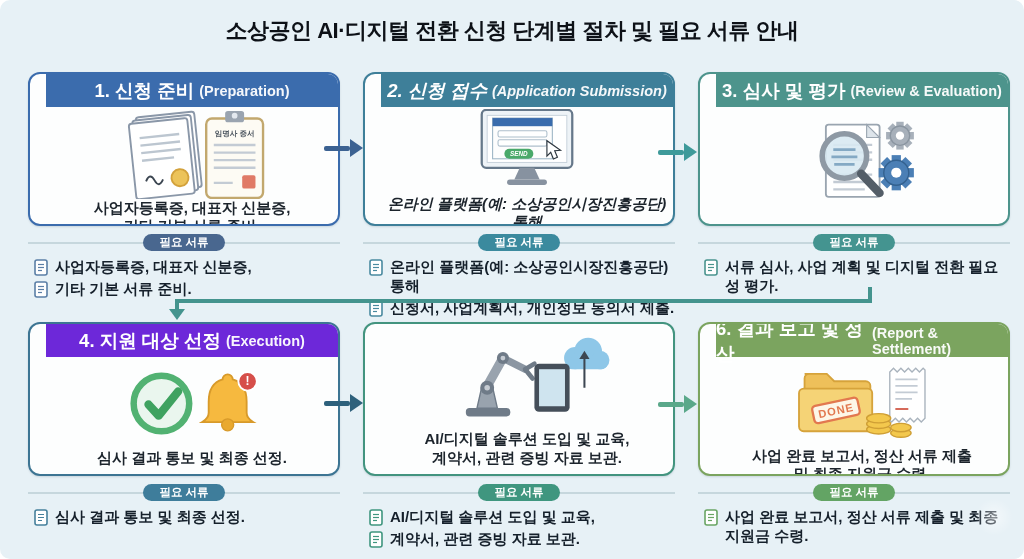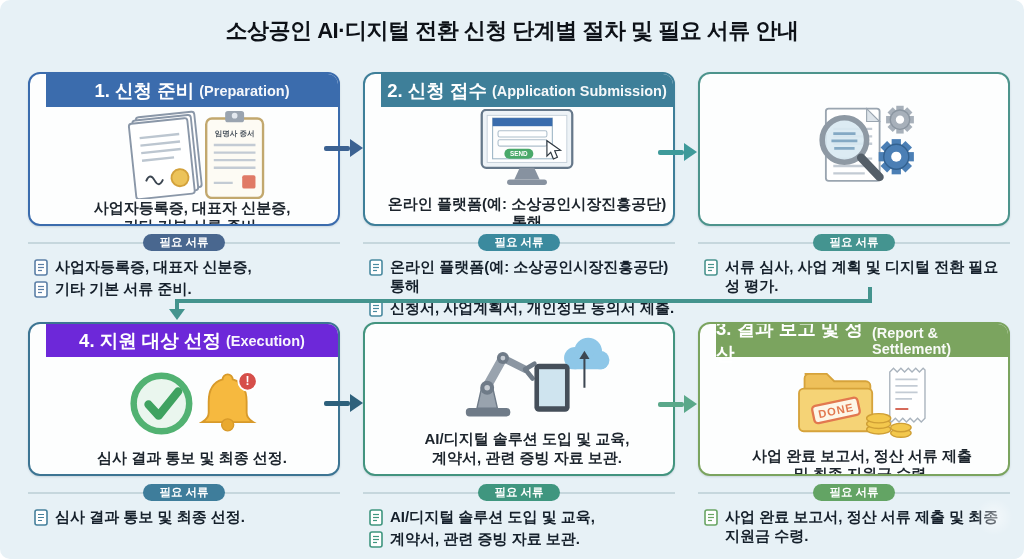--- a/index.html
+++ b/index.html
@@ -102,21 +102,21 @@
               <line x1="4" y1="8.5" x2="10" y2="8.5"></line>
               <line x1="4" y1="11.5" x2="8" y2="11.5"></line>
             </g>
         </svg>
         <span>기타 기본 서류 준비.</span>
       </li>
     </ul>
   </section>
 
   <section class="col c2 r1">
-    <div class="card" style="border-color: rgb(62, 127, 153);">
+    <div class="card" style="border-color: rgb(62, 127, 153); font-style: italic;">
       <div class="card-header" style="background-color: rgb(62, 127, 153);">
         <span class="hko">2. 신청 접수</span>
         <span class="hen">(Application Submission)</span>
       </div>
       <div class="card-body">
         <div class="icon-wrap">
           <svg width="170" height="86" viewBox="0 0 170 95">
             <g transform="translate(35,1)">
               <rect x="0" y="0" width="100" height="64" rx="5" fill="#eef3f7" stroke="#66788a" stroke-width="2.5"></rect>
               <rect x="6" y="6" width="88" height="52" fill="#ffffff" stroke="#c3cfd8" stroke-width="1"></rect>
@@ -160,20 +160,24 @@
               <line x1="4" y1="11.5" x2="8" y2="11.5"></line>
             </g>
         </svg>
         <span>신청서, 사업계획서, 개인정보 동의서 제출.</span>
       </li>
     </ul>
   </section>
 
   <section class="col c3 r1">
     <div class="card" style="border-color: rgb(77, 148, 140);">
+      <div class="card-header" style="background-color: rgb(77, 148, 140);">
+        <span class="hko">3. 심사 및 평가</span>
+        <span class="hen">(Review &amp; Evaluation)</span>
+      </div>
       <div class="card-body">
         <div class="icon-wrap">
           <svg width="170" height="88" viewBox="0 0 170 95">
             <g transform="translate(28,2)">
               <rect x="18" y="4" width="58" height="78" rx="3" fill="#fff" stroke="#9aa5b0" stroke-width="2"></rect>
               <path d="M62,4 l14,14 h-14 z" fill="#dde4ea" stroke="#9aa5b0" stroke-width="1.2"></path>
               <g stroke="#c3cbd4" stroke-width="2.5">
                 <line x1="26" y1="26" x2="68" y2="26"></line>
                   <line x1="26" y1="34" x2="68" y2="34"></line>
                 <line x1="26" y1="42" x2="68" y2="42"></line>
@@ -327,21 +331,21 @@
             </g>
         </svg>
         <span>계약서, 관련 증빙 자료 보관.</span>
       </li>
     </ul>
   </section>
 
   <section class="col c3 r2">
     <div class="card" style="border-color: rgb(123, 164, 95);">
       <div class="card-header" style="background-color: rgb(123, 164, 95);">
-        <span class="hko">3. 결과 보고 및 정산</span>
+        <span class="hko">6. 결과 보고 및 정산</span>
         <span class="hen">(Report &amp; Settlement)</span>
       </div>
       <div class="card-body">
         <div class="icon-wrap">
           <svg width="176" height="88" viewBox="0 0 176 95">
             <g transform="translate(118,8)">
               <path d="M0,6 l4,-4 4,4 4,-4 4,4 4,-4 4,4 4,-4 4,4 4,-4 2,2 v52 l-4,4 -4,-4 -4,4 -4,-4 -4,4 -4,-4 -4,4 -4,-4 -4,4 -2,-2 z" fill="#fff" stroke="#a9b3bd" stroke-width="1.5"></path>
               <g stroke="#c3cbd4" stroke-width="2">
                   <line x1="6" y1="14" x2="30" y2="14"></line>
                   <line x1="6" y1="21" x2="30" y2="21"></line>

